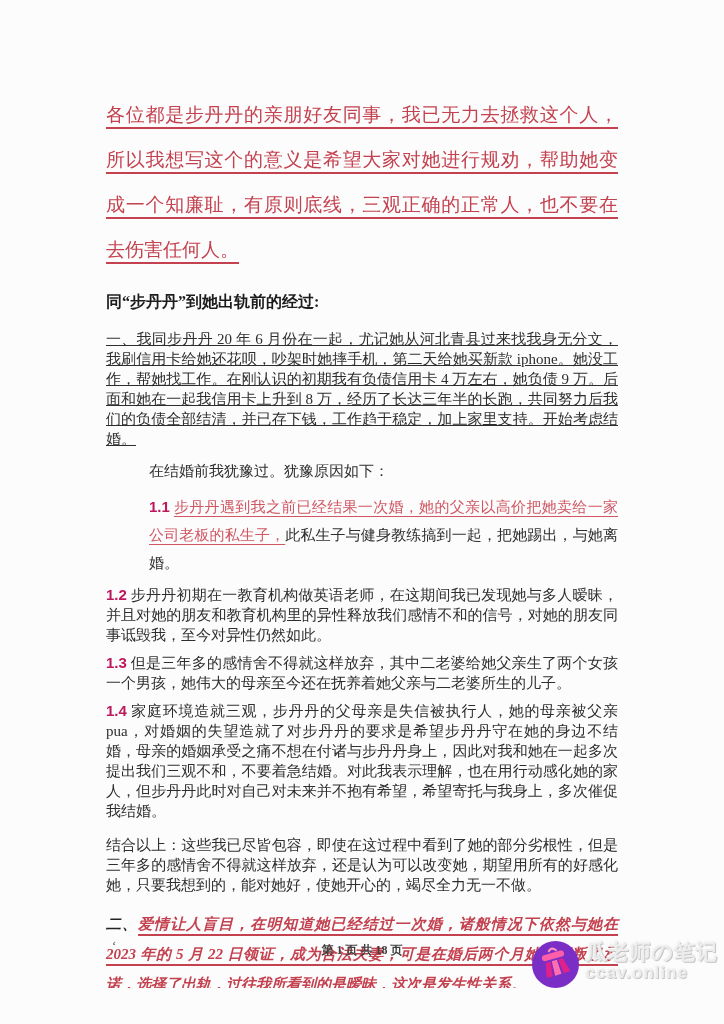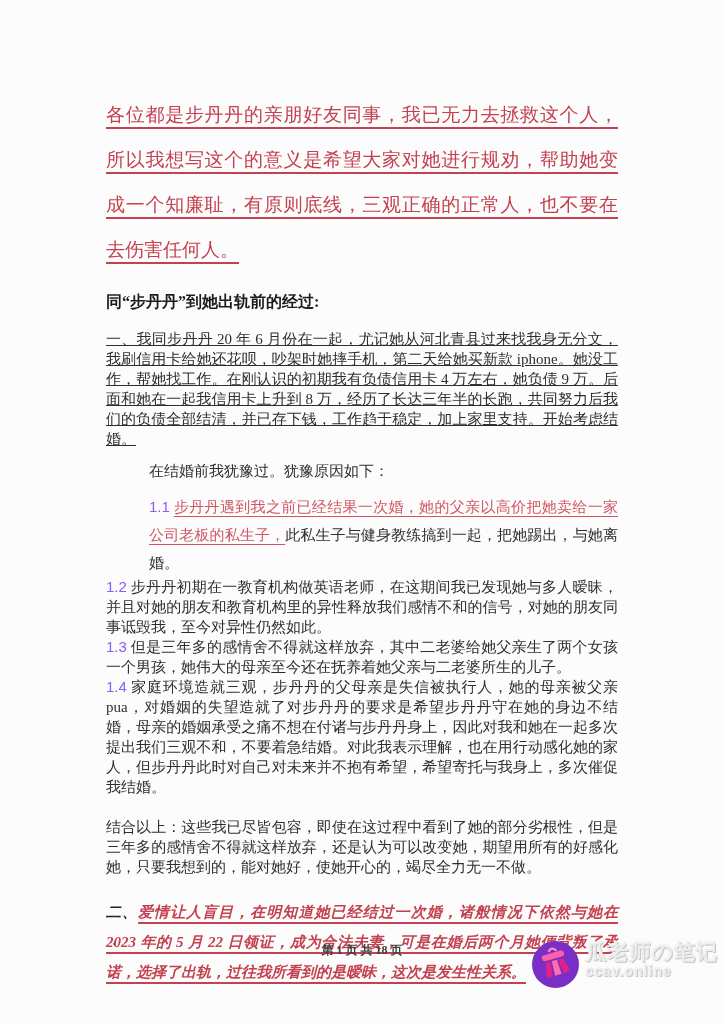--- a/index.html
+++ b/index.html
@@ -34,26 +34,26 @@
     color:var(--heading-ink);
   }
   .para{
     font-size:15px;
     line-height:20px;
     color:var(--ink);
     text-align:justify;
   }
   .mt16{margin-top:16px;text-decoration:underline;}
   .mt12{margin-top:12px;margin-left:43px;}
-  .mt10{margin-top:20px;}
-  .mt8{}
+  .mt10{margin-top:14px;}
+  .mt8{margin-top:8px;}
   .marker{
     font-family:"Liberation Sans", sans-serif;
-    font-weight:400;
-    color:#8b5cf6;
+    font-weight:700;
+    color:#be185d;
   }
   .marker-serif{font-family:"Liberation Serif", serif;font-weight:700;color:#222;}
   .p-wide{line-height:28px;}
   .p-wide2{line-height:30px;font-style:italic;}
   .red-seg{
     color:var(--red-light);
     text-decoration:underline;
     text-underline-offset:4px;
     text-decoration-thickness:1px;
   }
@@ -87,21 +87,21 @@
   }
   .wm-text{
     font-family:"Liberation Sans", sans-serif;
     font-weight:800;
     color:#ededed;
     text-shadow:1px 1px 0 #c6c6c6, -1px -1px 0 #fafafa, 0 0 2px rgba(140,140,140,.55);
     line-height:1;
     padding-bottom:4px;
   }
   .wm-title{font-size:21px;letter-spacing:1px;}
-  .wm-url{font-size:14px;margin-top:2px;letter-spacing:1px;}
+  .wm-url{font-size:17px;margin-top:2px;letter-spacing:1px;}
 </style>
 </head>
 <body>
 
 <div class="page">
   <div class="content">
 
     <div class="intro">各位都是步丹丹的亲朋好友同事，我已无力去拯救这个人，所以我想写这个的意义是希望大家对她进行规劝，帮助她变成一个知廉耻，有原则底线，三观正确的正常人，也不要在去伤害任何人。</div>
 
     <div class="heading">同“步丹丹”到她出轨前的经过:</div>

